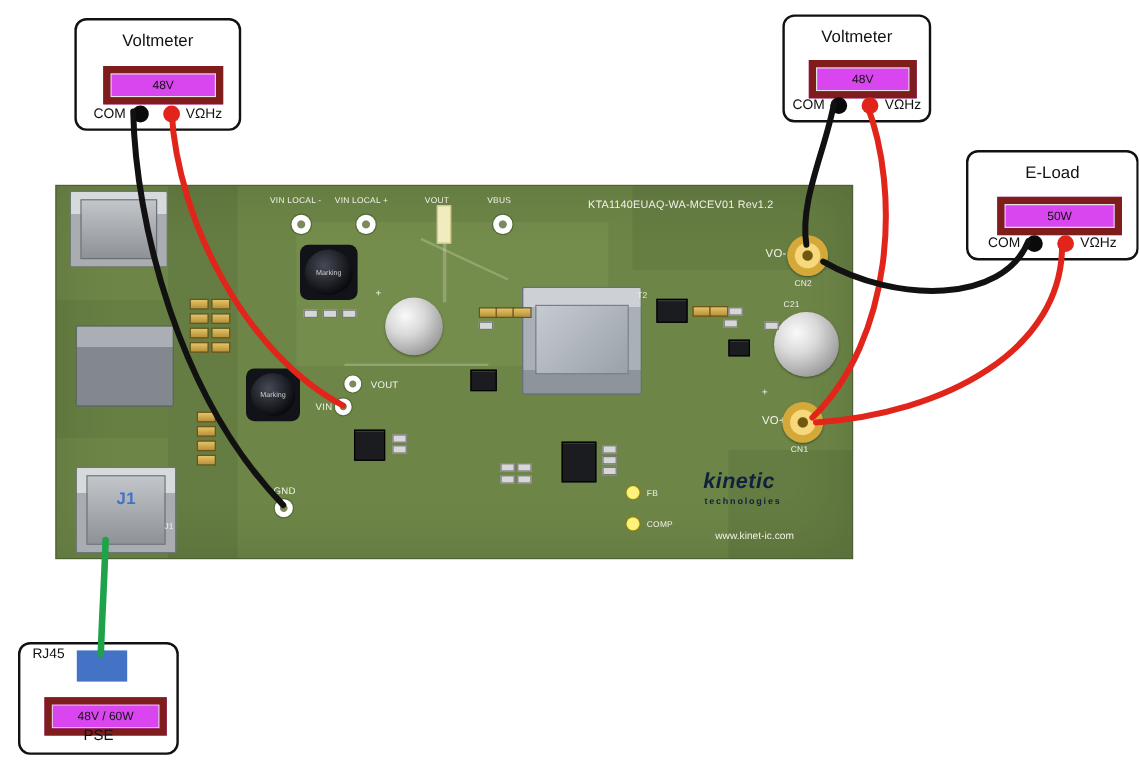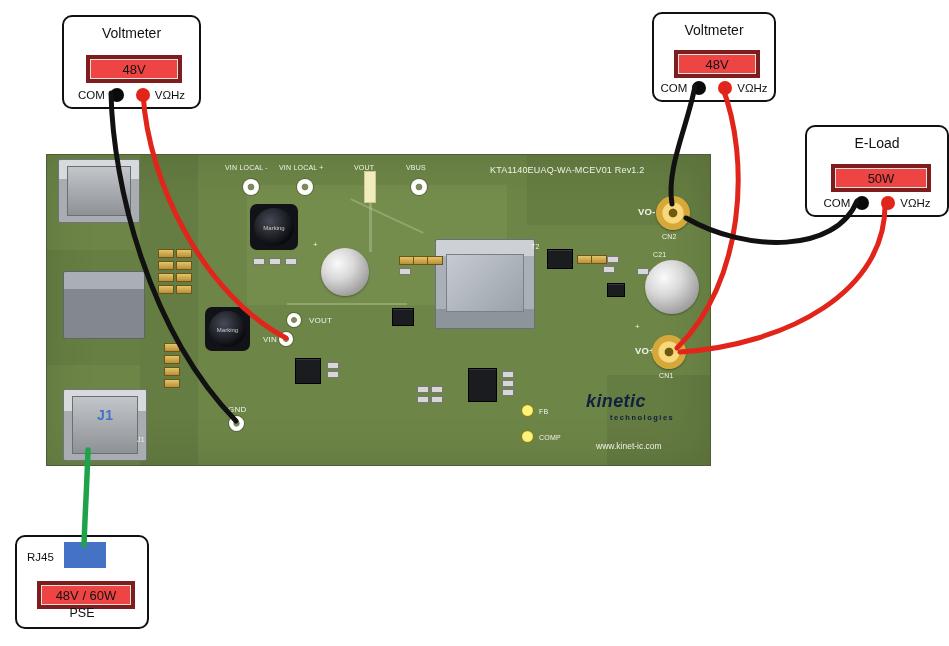--- a/index.html
+++ b/index.html
@@ -2,34 +2,34 @@
 <html><head>
 <meta charset="utf-8">
 <style>
   html,body{margin:0;padding:0;background:#fff;font-family:"Liberation Sans",sans-serif;color:#111}
   .stage{position:relative;width:949px;height:646px;background:#fff;overflow:hidden}
   .abs{position:absolute}
 
   
   .inst{position:absolute;background:#fff;border:2px solid #111;border-radius:10px;z-index:10}
   .inst-title{position:absolute;left:0;right:0;top:8px;text-align:center;font-size:14px}
-  .inst-display{position:absolute;background:#ef4444;border:4px solid #7f1d1d;box-shadow:inset 0 0 0 1px #e2e2e2;
-    display:flex;align-items:center;justify-content:center;font-size:13px}
+  .inst-display{position:absolute;background:#d946ef;border:6px solid #7f1d1d;box-shadow:inset 0 0 0 1px #e2e2e2;
+    display:flex;align-items:center;justify-content:center;font-size:10px}
   .inst-terms{position:absolute;left:0;right:0;bottom:5px;display:flex;align-items:center;justify-content:center;font-size:11.5px}
   .dot{width:14px;height:14px;border-radius:50%;flex:0 0 auto}
   .dot-black{background:#0a0a0a;margin:0 12px 0 5px}
   .dot-red{background:#e1251b;margin:0 5px 0 0}
 
   
   .board{position:absolute;left:47px;top:155px;width:663px;height:310px;background:#6d8647;
     box-shadow:0 0 0 1px #4c5f33, inset 0 0 50px rgba(0,0,0,.14);z-index:1}
   .pour{position:absolute}
   .trace{position:absolute;background:rgba(255,255,230,.22)}
   .sk{position:absolute;color:#f2f2ea;font-size:7px;line-height:1;white-space:nowrap;letter-spacing:.2px}
-  .sk8{font-size:8px}.sk9{font-size:9px}.skb{font-weight:bold;font-size:9.5px}
+  .sk8{font-size:8px}.sk9{font-size:9px}.skb{font-weight:normal;font-size:9.5px}
   .pad{position:absolute;border-radius:50%;background:radial-gradient(circle,#7d8a5e 0 26%,#ffffff 33% 100%);
     box-shadow:0 0 0 1px rgba(60,75,40,.5)}
   .goldpad{position:absolute;border-radius:50%;
     background:radial-gradient(circle,#6e570f 0 16%,#f7d87c 20% 42%,#d4a93a 46% 72%,#a8831f 76% 100%);
     box-shadow:0 1px 2px rgba(0,0,0,.4)}
   .ecap{position:absolute;border-radius:50%;
     background:radial-gradient(circle at 35% 32%,#fafafa,#d9d9d9 35%,#a8a8a8 68%,#7c7c7c 100%);
     box-shadow:0 1px 2px rgba(0,0,0,.35)}
   .tcap{position:absolute;width:14px;height:7px;background:linear-gradient(180deg,#e4c468,#b9903a);border:1px solid #6d5517}
   .scap{position:absolute;width:10px;height:5px;background:#d7d7d7;border:1px solid #777}
@@ -124,21 +124,21 @@
     <span class="sk skb" style="left:588px;top:191px">VO+</span>
     <div class="goldpad" style="left:605px;top:180px;width:34px;height:34px"></div>
     <span class="sk" style="left:612px;top:217px">CN1</span>
 
     <div class="tp" style="left:475px;top:250px"></div>
     <span class="sk" style="left:492px;top:253px">FB</span>
     <div class="tp" style="left:475px;top:276px"></div>
     <span class="sk" style="left:492px;top:279px">COMP</span>
 
     <span class="logo-brand" style="left:539px;top:236px">kinetic</span>
-    <span class="logo-sub" style="left:563px;top:258px">technologies</span>
+    <span class="logo-sub" style="left:540px;top:258px">technologies</span>
     <span class="logo-url" style="left:549px;top:286px">www.kinet-ic.com</span>
 
     <div class="tcap" style="left:111px;top:94px"></div>
     <div class="tcap" style="left:111px;top:106px"></div>
     <div class="tcap" style="left:111px;top:118px"></div>
     <div class="tcap" style="left:111px;top:130px"></div>
     <div class="tcap" style="left:129px;top:94px"></div>
     <div class="tcap" style="left:129px;top:106px"></div>
     <div class="tcap" style="left:129px;top:118px"></div>
     <div class="tcap" style="left:129px;top:130px"></div>
@@ -201,21 +201,21 @@
     <div class="inst-display" style="left:24px;top:37px;width:92px;height:20px">50W</div>
     <div class="inst-terms">
       <span>COM</span>
       <span class="dot dot-black"></span>
       <span class="dot dot-red"></span>
       <span>VΩHz</span>
     </div>
   </div>
 
   <div class="inst" style="left:15px;top:535px;width:130px;height:90px">
-    <span class="abs" style="left:10px;top:14px;font-size:11.5px">RJ45</span>
+    <span class="abs" style="left:10px;top:2px;font-size:11.5px">RJ45</span>
     <div class="pse-port" style="left:47px;top:5px;width:42px;height:26px"></div>
     <div class="inst-display" style="left:20px;top:44px;width:90px;height:20px">48V / 60W</div>
     <div class="abs" style="left:0;right:0;top:69px;text-align:center;font-size:12.5px">PSE</div>
   </div>
 
   <svg class="wires" width="949" height="646" viewBox="0 0 949 646">
     <path d="M111,93 C113,185 148,330 236,421" stroke="#111111" stroke-width="5" fill="none" stroke-linecap="round"></path>
     <path d="M143,93 C148,185 206,296 286,338" stroke="#e1251b" stroke-width="5" fill="none" stroke-linecap="round"></path>
     <path d="M695,86 C688,125 666,168 672,204" stroke="#111111" stroke-width="5" fill="none" stroke-linecap="round"></path>
     <path d="M722,86 C751,160 744,283 677,348" stroke="#e1251b" stroke-width="5" fill="none" stroke-linecap="round"></path>

